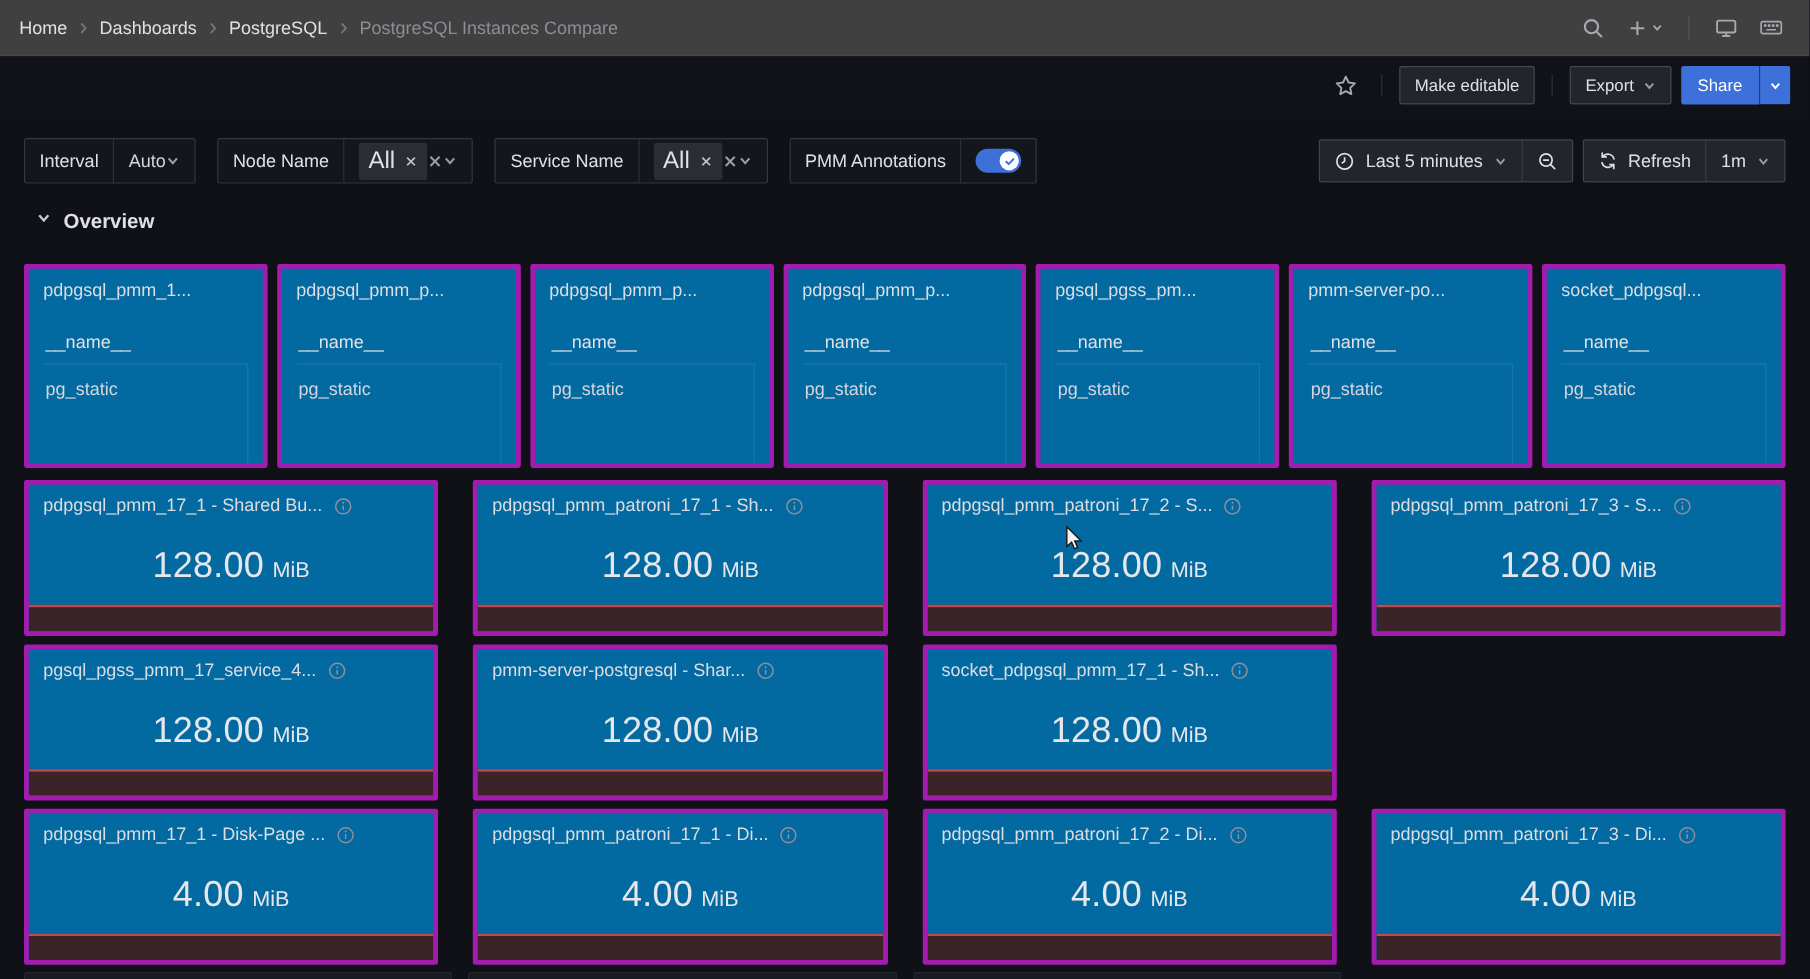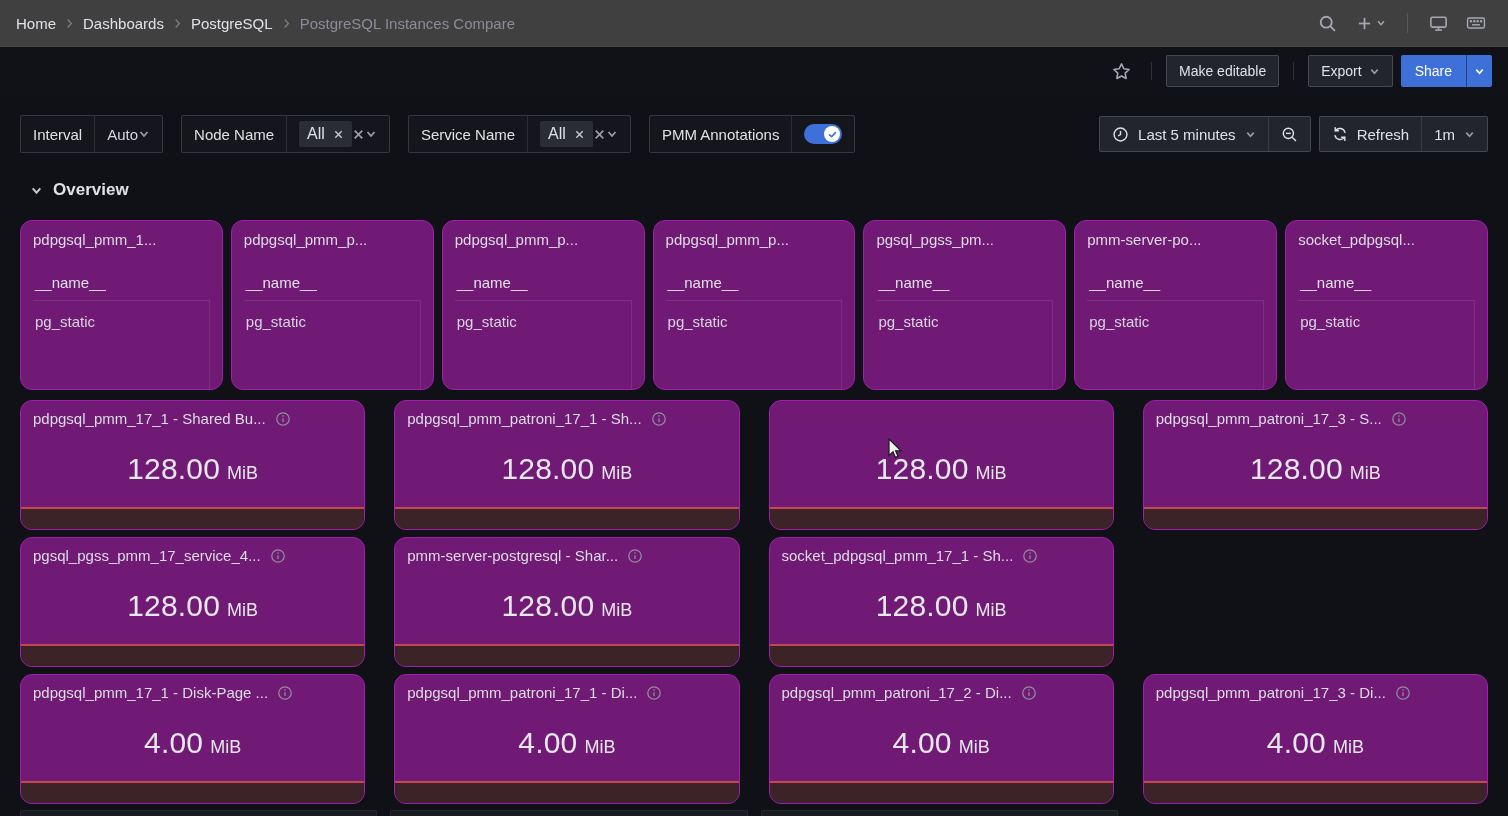--- a/index.html
+++ b/index.html
@@ -65,21 +65,21 @@
     border:1px solid rgba(204,204,220,0.18); border-radius:2px; background:#14161b;
   }
   .ctl-label {
     display:flex; align-items:center; padding:0 12px;
     font-size:15px; font-weight:500; color:#e0e1e6;
     border-right:1px solid rgba(204,204,220,0.14);
   }
   .ctl-value { display:flex; align-items:center; padding:0 12px; font-size:15px; color:#d5d6dd; }
   .chip {
     display:flex; align-items:center; gap:8px; background:#2a2d34;
-    border-radius:2px; padding:4px 8px; font-size:16px; color:#e0e1e6; cursor:pointer;
+    border-radius:2px; padding:4px 8px; font-size:20px; color:#e0e1e6; cursor:pointer;
   }
   .muted-icon { color:#9a9ca6; cursor:pointer; }
   .toggle {
     width:38px; height:20px; border-radius:10px; background:#3d71d9;
     position:relative; cursor:pointer;
   }
   .toggle .knob {
     position:absolute; right:2px; top:2px; width:16px; height:16px; border-radius:50%;
     background:#ffffff; display:flex; align-items:center; justify-content:center; color:#3d71d9;
   }
@@ -90,33 +90,33 @@
   }
   .tsection {
     display:flex; align-items:center; gap:9px; padding:0 12px;
     font-size:15px; font-weight:500; color:#e0e1e6;
   }
   .tsection + .tsection { border-left:1px solid rgba(204,204,220,0.14); }
 
   
   .content { padding:0 20px; }
   .section-head {
-    margin-top:22px; height:30px; display:flex; align-items:center; gap:10px;
+    margin-top:22px; height:30px; display:flex; gap:10px;
     padding-left:10px; cursor:pointer;
   }
   .section-title { font-size:17px; font-weight:600; color:#e0e1e6; }
 
   .row { display:grid; gap:8px; }
   .name-row { grid-template-columns:repeat(7,1fr); height:170px; margin-top:15px; }
   .stat-row { grid-template-columns:repeat(4,1fr); gap:29px; height:130px; margin-top:7px; }
   .stat-row.first { margin-top:10px; }
   .stub-row { grid-template-columns:repeat(4,1fr); gap:13px; margin-top:6px; height:6px; }
 
   .panel {
-    background:#701a75; border:1px solid #a21caf; border-radius:12px;
+    background:#0369a1; border:4px solid #a21caf; border-radius:2px;
     position:relative; overflow:hidden;
   }
   .panel-title {
     padding:10px 12px 0; font-size:15px; color:#dcdde2;
     white-space:nowrap; overflow:hidden; cursor:pointer;
   }
   .name-table { margin:26px 12px 0; }
   .nt-header {
     font-size:15px; font-weight:500; color:#e0e1e6;
     padding:0 2px 9px; border-bottom:1px solid rgba(204,204,220,0.14);
@@ -444,20 +444,30 @@
                 <circle cx="9" cy="5.6" r="0.9" fill="currentColor" stroke="none"></circle>
               </svg>
             </span>
         </div>
         <div class="stat-value">
           <span class="val">128.00</span><span class="unit">MiB</span>
         </div>
         <div class="stat-bar"></div>
       </div>
       <div class="panel">
+        <div class="stat-head">
+          <span class="stat-title">pdpgsql_pmm_patroni_17_2 - S...</span>
+          <span class="info-icon">
+              <svg width="16" height="16" viewBox="0 0 18 18" fill="none" stroke="currentColor" stroke-width="1.4">
+                <circle cx="9" cy="9" r="7"></circle>
+                <line x1="9" y1="8.2" x2="9" y2="12.4"></line>
+                <circle cx="9" cy="5.6" r="0.9" fill="currentColor" stroke="none"></circle>
+              </svg>
+            </span>
+        </div>
         <div class="stat-value">
           <span class="val">128.00</span><span class="unit">MiB</span>
         </div>
         <div class="stat-bar"></div>
       </div>
       <div class="panel">
         <div class="stat-head">
           <span class="stat-title">pdpgsql_pmm_patroni_17_3 - S...</span>
           <span class="info-icon">
               <svg width="16" height="16" viewBox="0 0 18 18" fill="none" stroke="currentColor" stroke-width="1.4">

